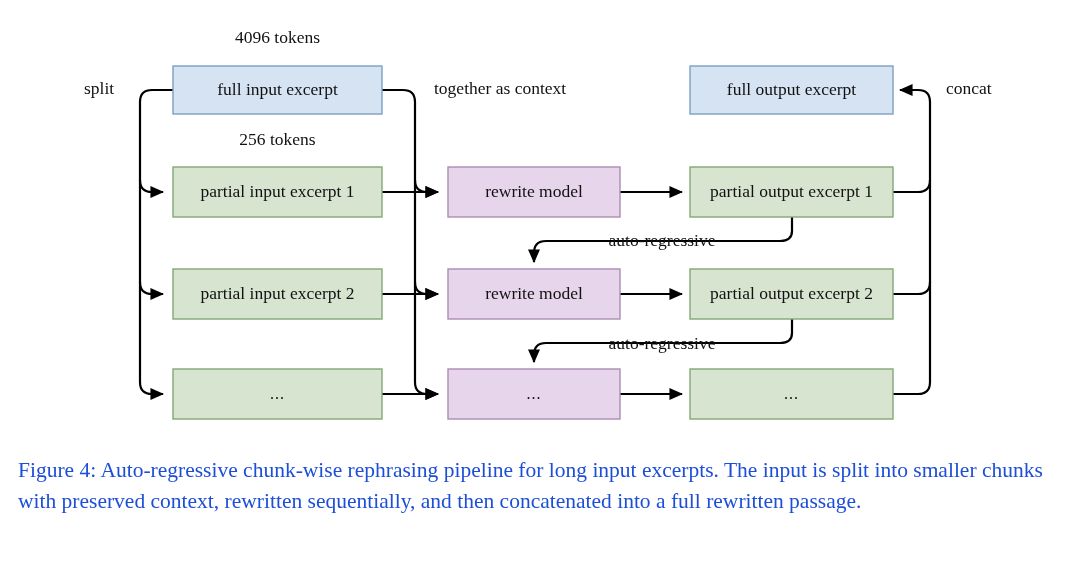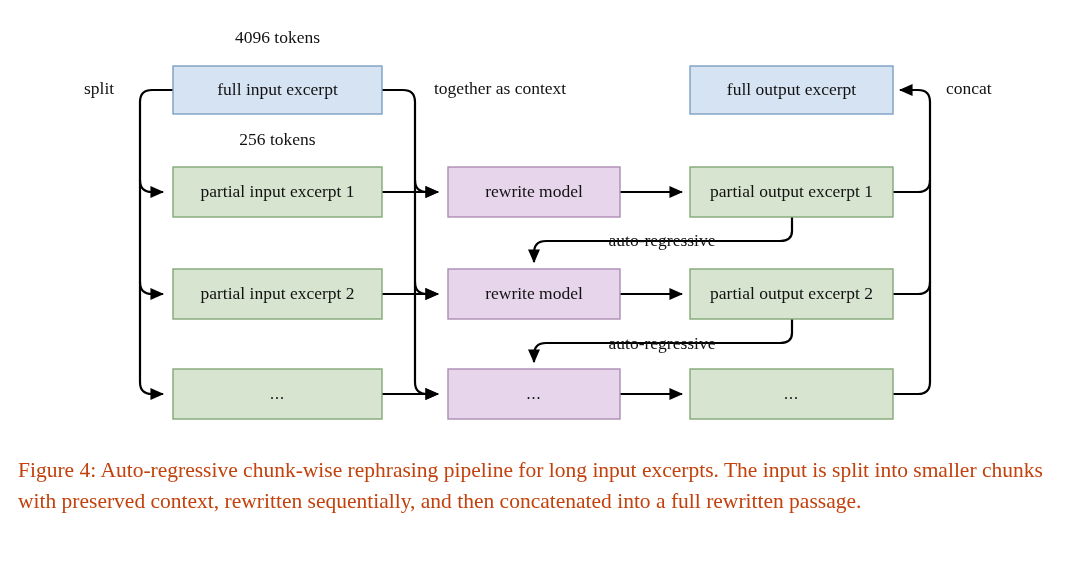--- a/index.html
+++ b/index.html
@@ -64,21 +64,21 @@
   }
 
   #caption {
     position: absolute;
     left: 18px;
     top: 455px;
     width: 1046px;
     font-family: "Liberation Serif", "DejaVu Serif", serif;
     font-size: 21.5px;
     line-height: 1.42;
-    color: #c2410c;
+    color: #1d4ed8;
     text-align: left;
   }
   #caption .caption-label { white-space: nowrap; }
 </style>
 </head>
 <body>
 
 <div id="figure-root">
 
   <svg id="diagram-svg" viewBox="0 0 1080 445">

